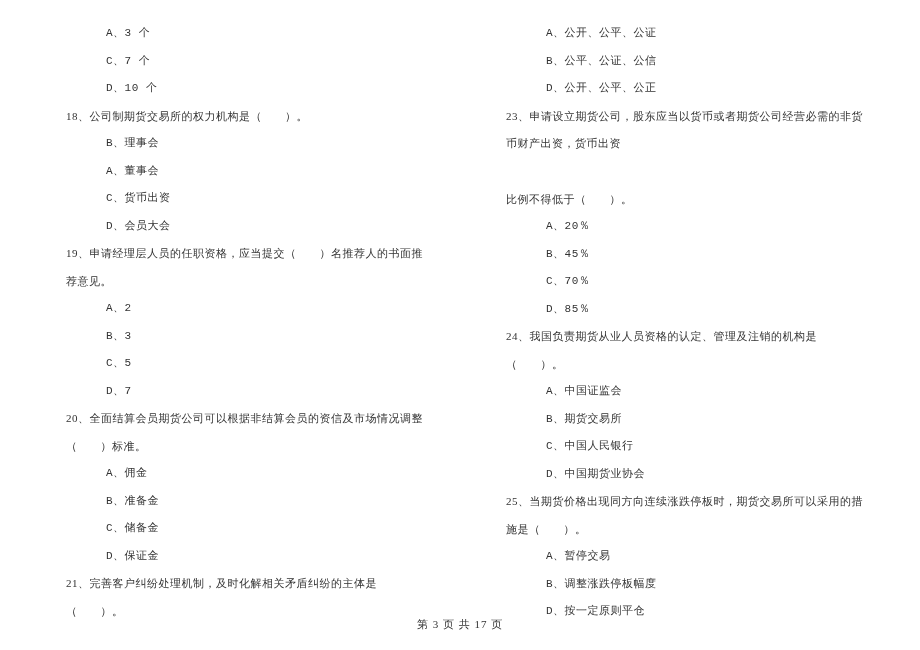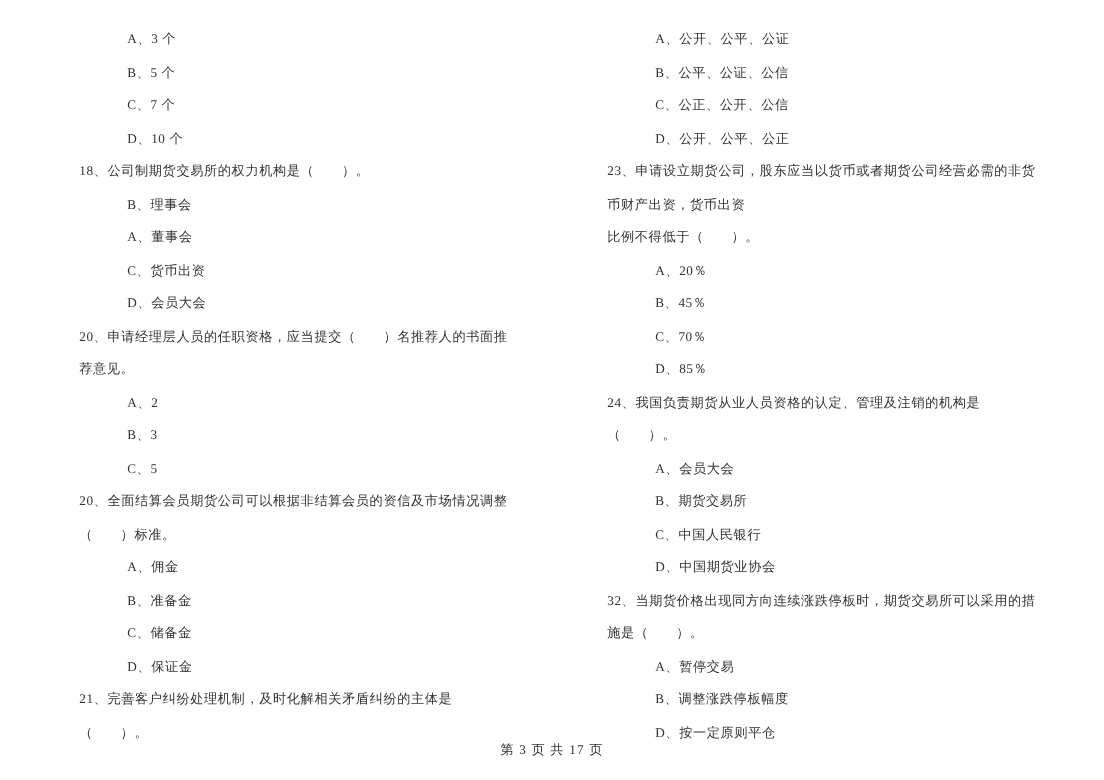--- a/index.html
+++ b/index.html
@@ -22,90 +22,91 @@
       padding: 20px 50px 0 50px;
       gap: 60px;
     }
     .column {
       flex: 1;
       line-height: 2.5;
     }
     .option {
       padding-left: 56px;
       letter-spacing: 0.5px;
+      font-family: Liberation Mono, monospace;
     }
     .question {
       padding-left: 16px;
       letter-spacing: 0.5px;
       font-family: Liberation Serif, serif;
     }
     .question-cont {
       padding-left: 16px;
       letter-spacing: 0.5px;
+      margin-top: 28px;
     }
     .footer {
       position: absolute;
       bottom: 18px;
       width: 100%;
       text-align: center;
       font-size: 11px;
       letter-spacing: 1px;
     }
   </style>
 </head>
 <body>
 
 <div class="page">
   <div class="column">
     <div class="option">A、3 个</div>
-    <div class="option">B、5 个</div>
     <div class="option">C、7 个</div>
     <div class="option">D、10 个</div>
 
     <div class="question">18、公司制期货交易所的权力机构是（　　）。</div>
     <div class="option">B、理事会</div>
     <div class="option">A、董事会</div>
     <div class="option">C、货币出资</div>
     <div class="option">D、会员大会</div>
 
-    <div class="question">20、申请经理层人员的任职资格，应当提交（　　）名推荐人的书面推荐意见。</div>
+    <div class="question">19、申请经理层人员的任职资格，应当提交（　　）名推荐人的书面推荐意见。</div>
     <div class="option">A、2</div>
     <div class="option">B、3</div>
     <div class="option">C、5</div>
+    <div class="option">D、7</div>
 
     <div class="question">20、全面结算会员期货公司可以根据非结算会员的资信及市场情况调整（　　）标准。</div>
     <div class="option">A、佣金</div>
     <div class="option">B、准备金</div>
     <div class="option">C、储备金</div>
     <div class="option">D、保证金</div>
 
     <div class="question">21、完善客户纠纷处理机制，及时化解相关矛盾纠纷的主体是（　　）。</div>
 
   </div>
 
   <div class="column">
     <div class="option">A、公开、公平、公证</div>
     <div class="option">B、公平、公证、公信</div>
-    <div class="option">C、公正、公开、公信</div>
     <div class="option">D、公开、公平、公正</div>
 
     <div class="question">23、申请设立期货公司，股东应当以货币或者期货公司经营必需的非货币财产出资，货币出资</div>
     <div class="question-cont">比例不得低于（　　）。</div>
     <div class="option">A、20％</div>
     <div class="option">B、45％</div>
     <div class="option">C、70％</div>
     <div class="option">D、85％</div>
 
     <div class="question">24、我国负责期货从业人员资格的认定、管理及注销的机构是（　　）。</div>
-    <div class="option">A、会员大会</div>
+    <div class="option">A、中国证监会</div>
     <div class="option">B、期货交易所</div>
     <div class="option">C、中国人民银行</div>
     <div class="option">D、中国期货业协会</div>
 
-    <div class="question">32、当期货价格出现同方向连续涨跌停板时，期货交易所可以采用的措施是（　　）。</div>
+    <div class="question">25、当期货价格出现同方向连续涨跌停板时，期货交易所可以采用的措施是（　　）。</div>
     <div class="option">A、暂停交易</div>
     <div class="option">B、调整涨跌停板幅度</div>
     <div class="option">D、按一定原则平仓</div>
 
   </div>
 </div>
 
 <div class="footer">第 3 页 共 17 页</div>
 
 </body></html>

